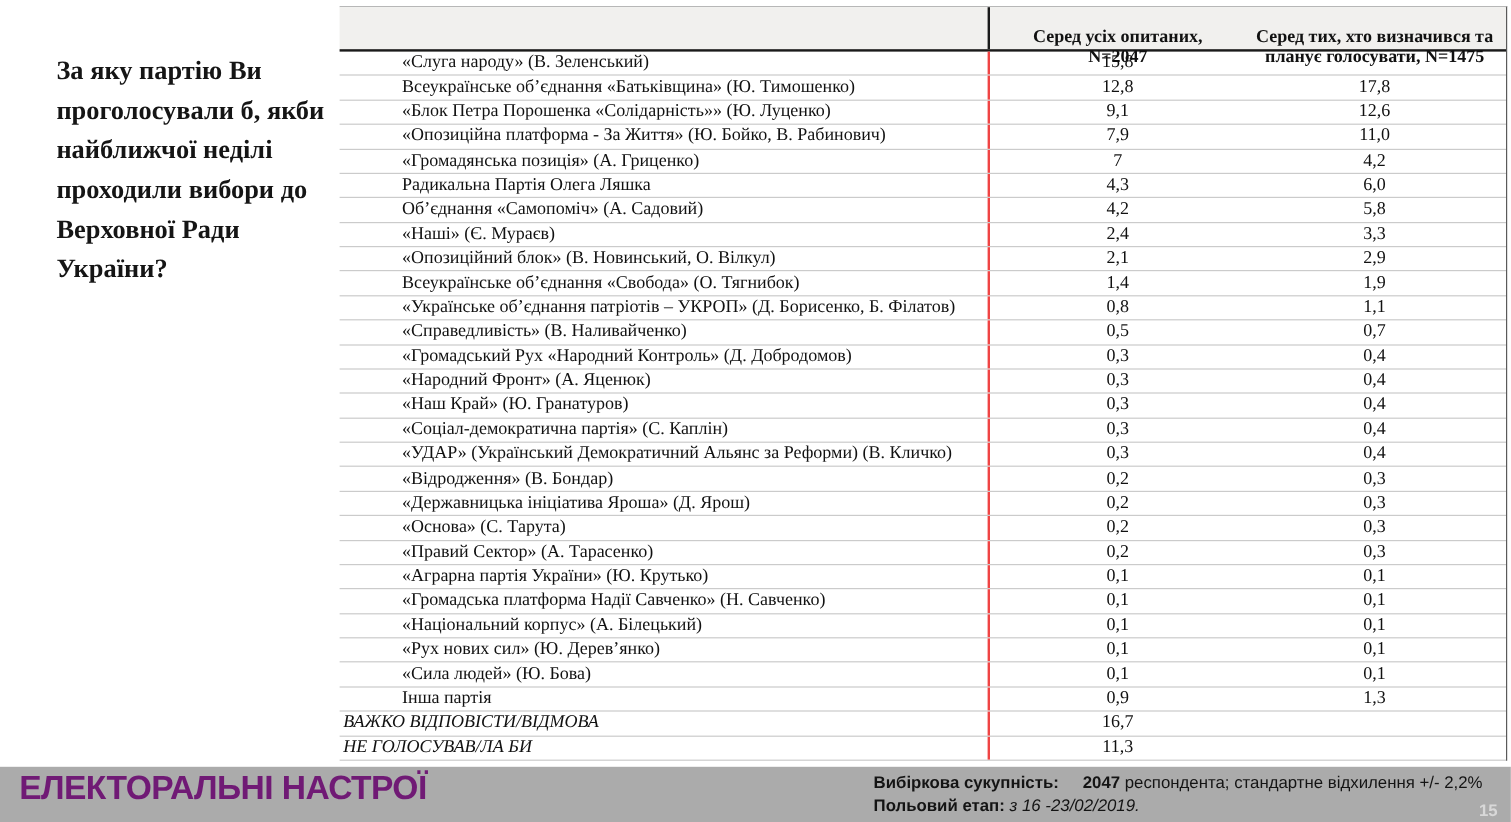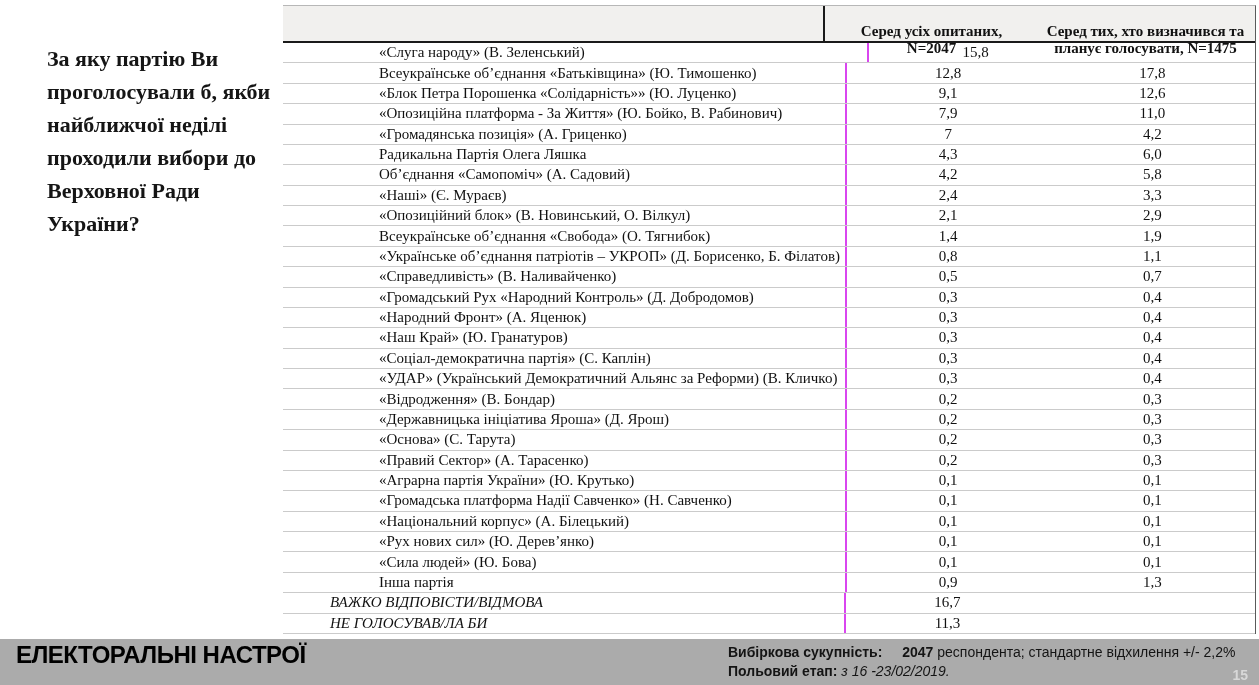--- a/index.html
+++ b/index.html
@@ -32,36 +32,36 @@
   .th-col.c1 { width:213px; }
   .th-col.c2 { width:215px;justify-content:center; }
 
   .tbody .row {
     display:flex; align-items:center; height:20.38px;
     border-bottom:1px solid #cbcbcb; box-sizing:border-box;
   }
   .cell { font-size:15px; white-space:nowrap; overflow:hidden; }
   .cell.name {
     width:542px; box-sizing:border-box; padding-left:52px;
-    border-right:2px solid #d946ef; align-self:stretch;
-    display:flex; align-items:center;margin-left:44px;
+    border-right:2px solid #ef4444; align-self:stretch;
+    display:flex; align-items:center;
   }
   .cell.num  { width:213px; text-align:center; display:block; }
   .cell.num2 { width:215px; text-align:center; display:block; }
   .row.summary .name { padding-left:3px; font-style:italic; }
 
   
   .footer {
     position:absolute; left:0; bottom:0; width:1259px; height:46px;
     background:#ababab;
   }
   .brand {
     position:absolute; left:16px; top:2px;
     font-family:"Liberation Sans", sans-serif; font-weight:bold;
-    font-size:24px; letter-spacing:-0.5px; color:#000000;text-align:right;
+    font-size:28px; letter-spacing:-0.5px; color:#701a75;text-align:right;
   }
   .meta {
     position:absolute; left:712px; top:4px;
     font-family:"Liberation Sans", sans-serif; font-size:14px;
     line-height:19px; color:#141414;
   }
   .meta .b { font-weight:bold;margin-left:16px; }
   .meta .i { font-style:italic; }
   .page-num {
     position:absolute; right:11px; bottom:2px;

